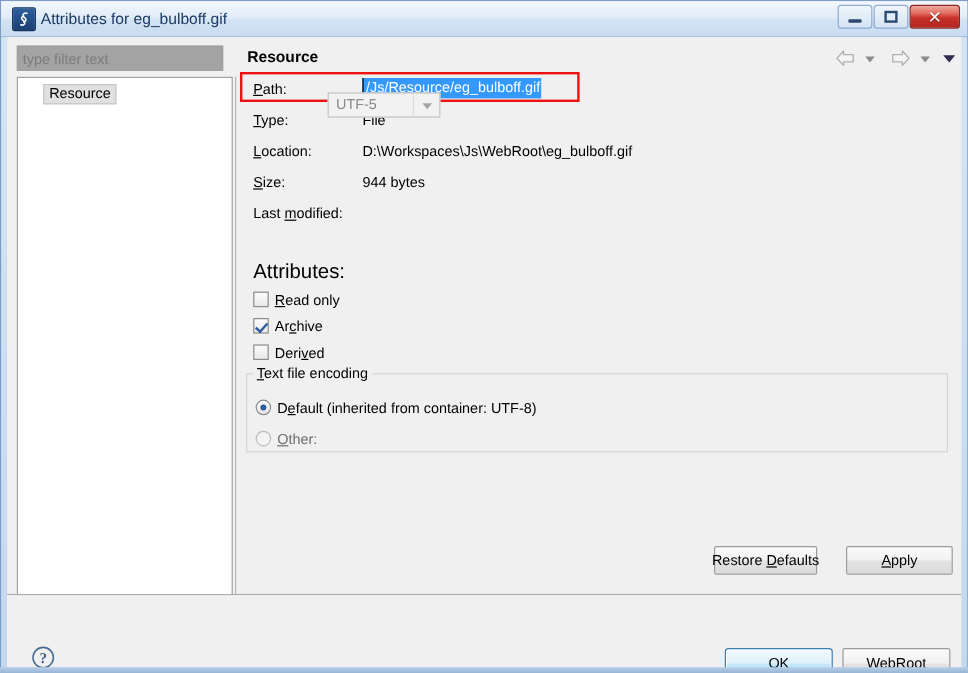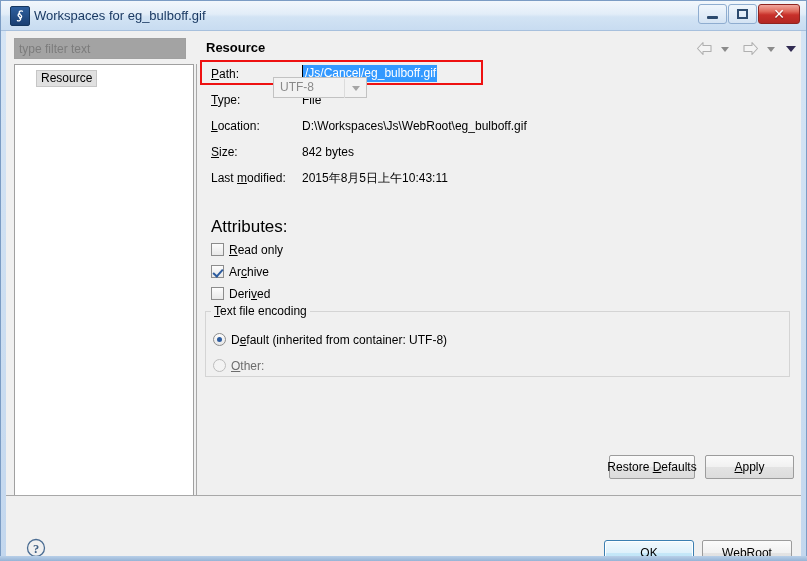--- a/index.html
+++ b/index.html
@@ -150,21 +150,21 @@
   #enc-combo-sep{position:absolute;right:21px;top:1px;width:1px;height:19px;background:#dcdcdc;}
 
   
   .btn{
     position:absolute;box-sizing:border-box;height:24px;
     border:1px solid #9c9c9c;border-radius:2px;
     background:linear-gradient(180deg,#fbfbfb 0%,#f1f1f1 48%,#e3e3e3 52%,#dcdcdc 100%);
     font-family:inherit;font-size:12px;color:#000;
     display:flex;align-items:center;justify-content:center;white-space:nowrap;
   }
-  #btn-restore{left:412px;top:424px;width:86px;}
+  #btn-restore{left:398px;top:424px;width:86px;}
   #btn-apply{left:508px;top:424px;width:89px;}
 
   
   #h-separator{position:absolute;left:0;top:464px;width:795px;height:1px;background:#a8a8a8;}
   #bottom-bar{position:absolute;left:0;top:465px;width:795px;height:60px;background:#f0f0f0;}
   #help-icon{position:absolute;left:20px;top:42px;width:20px;height:20px;}
   #btn-ok{
     left:598px;top:44px;width:90px;height:26px;
     border:1px solid #3c7fb1;border-radius:3px;
     background:linear-gradient(180deg,#f2f9fd 0%,#dff1fb 48%,#c5e7f8 52%,#b6e2f7 100%);
@@ -180,21 +180,21 @@
 <body>
 
 <div id="window">
 
   <div id="titlebar">
     <div id="title-icon">
       <svg width="14" height="14" viewBox="0 0 14 14" aria-hidden="true">
         <path d="M9.5 2.2c-1.6-1-3.6.2-3.3 1.9.2 1.2 1.6 1.6 2.2 2.6.7 1.1-.3 2.6-1.6 2.6M4.4 11.6c1.7 1 3.7-.4 3.2-2.1-.3-1.2-1.7-1.6-2.3-2.6-.6-1 .2-2.4 1.5-2.5" stroke="#ffffff" stroke-width="1.3" fill="none" stroke-linecap="round"></path>
       </svg>
     </div>
-    <div id="title-text">Workspaces for eg_bulboff.gif</div>
+    <div id="title-text">Attributes for eg_bulboff.gif</div>
 
     <div class="winbtn" id="btn-min">
       <div class="glyph-min"></div>
     </div>
     <div class="winbtn" id="btn-max">
       <div class="glyph-max"></div>
     </div>
     <div class="winbtn" id="btn-close">
       <div class="glyph-close">✕</div>
     </div>
@@ -225,42 +225,41 @@
           <path d="M10 1.5 L15.5 7.5 L10 13.5 L10 10.5 L2 10.5 L2 4.5 L10 4.5 Z" fill="#f4f4f4" stroke="#b0b0b0" stroke-width="1.1" stroke-linejoin="round"></path>
         </svg>
         <div class="caret gray" style="left:71px;"></div>
         <div class="caret dark" style="left:90px;top:7px;"></div>
       </div>
 
       <div id="prop-grid">
 
         <div class="prop-row" style="top:0px;">
           <div class="prop-label"><span class="u">P</span>ath:</div>
-          <div id="path-value">/Js/Cancel/eg_bulboff.gif</div>
+          <div id="path-value">/Js/Resource/eg_bulboff.gif</div>
           <div id="path-highlight"></div>
         </div>
 
         <div class="prop-row" style="top:52px;">
           <div class="prop-label"><span class="u">L</span>ocation:</div>
           <div class="prop-value">D:\Workspaces\Js\WebRoot\eg_bulboff.gif</div>
         </div>
 
         <div class="prop-row" style="top:26px;">
           <div class="prop-label"><span class="u">T</span>ype:</div>
           <div class="prop-value">File</div>
         </div>
 
         <div class="prop-row" style="top:78px;">
           <div class="prop-label"><span class="u">S</span>ize:</div>
-          <div class="prop-value">842  bytes</div>
+          <div class="prop-value">944  bytes</div>
         </div>
 
         <div class="prop-row" style="top:104px;">
           <div class="prop-label">Last <span class="u">m</span>odified:</div>
-          <div class="prop-value">2015年8月5日上午10:43:11</div>
         </div>
       </div>
 
       <div id="attributes">
         <div id="attr-title">Attributes:</div>
 
         <div class="chk-row" style="top:24px;">
           <span class="chk-box"></span>
           <span class="chk-label"><span class="u">R</span>ead only</span>
         </div>
@@ -283,21 +282,21 @@
         <span class="radio-box on"></span>
         <span class="radio-label">D<span class="u">e</span>fault (inherited from container: UTF-8)</span>
       </div>
 
       <div class="radio-row" style="top:326px;">
         <span class="radio-box dis"></span>
         <span class="radio-label dis"><span class="u">O</span>ther:</span>
       </div>
 
       <div id="enc-combo">
-        <span id="enc-combo-text">UTF-8</span>
+        <span id="enc-combo-text">UTF-5</span>
         <span id="enc-combo-sep"></span>
         <span id="enc-combo-arrow"></span>
       </div>
 
       <div class="btn" id="btn-restore">
         <span>Restore <span class="u">D</span>efaults</span>
       </div>
       <div class="btn" id="btn-apply">
         <span><span class="u">A</span>pply</span>
       </div>

